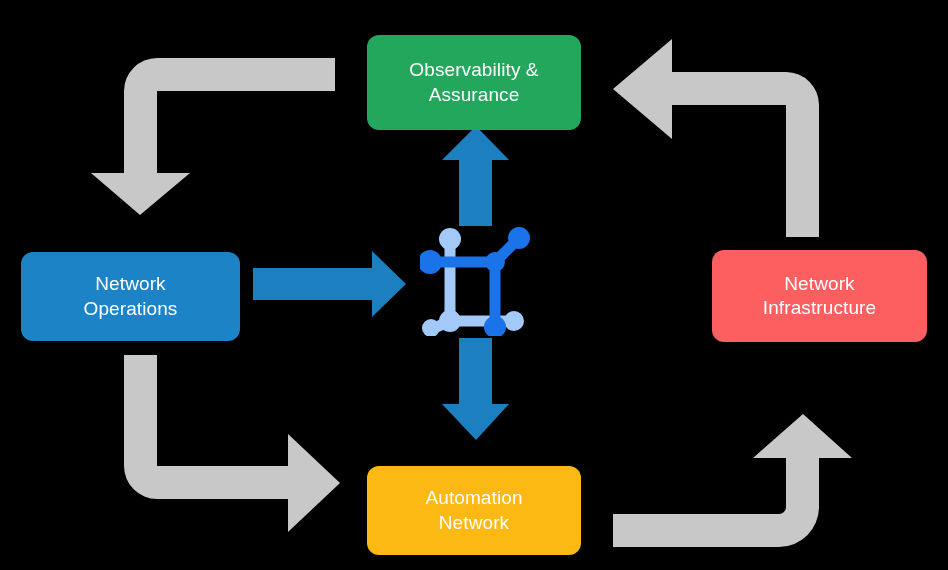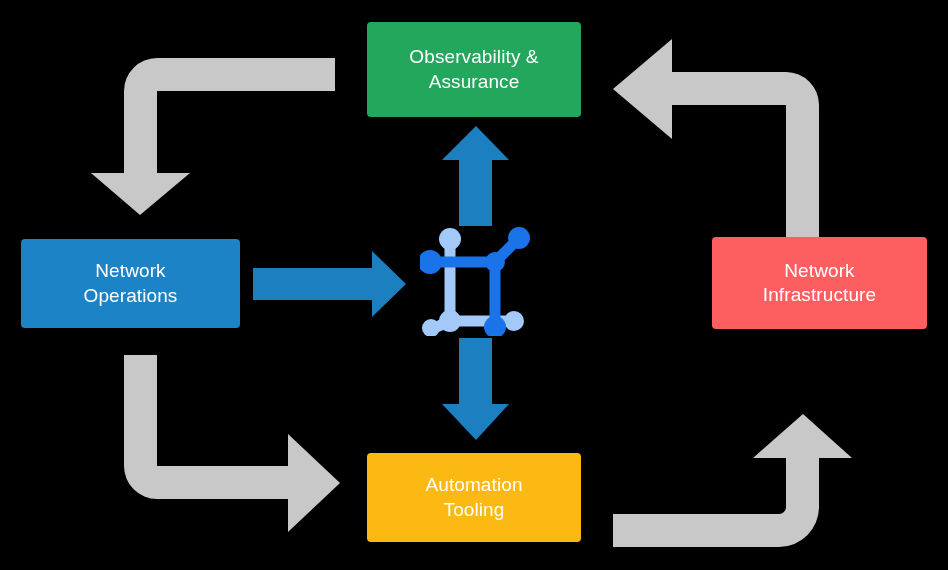--- a/index.html
+++ b/index.html
@@ -21,32 +21,33 @@
   }
   #svg-layer {
     position: absolute;
     left: 0;
     top: 0;
     width: 948px;
     height: 570px;
   }
   .node-box {
     position: absolute;
-    border-radius: 4px;
+    border-radius: 12px;
     display: flex;
     align-items: center;
     justify-content: center;
     text-align: center;
     color: #ffffff;
     font-size: 19px;
     line-height: 1.28;
     font-weight: 400;
     letter-spacing: 0.1px;
     box-sizing: border-box;
     padding: 4px 10px;
+    margin-top: 13px;
   }
   #box-observability {
     left: 367px;
     top: 22px;
     width: 214px;
     height: 95px;
   }
   #box-network-operations {
     left: 21px;
     top: 239px;
@@ -154,16 +155,16 @@
 Operations</span>
   </div>
 
   <div class="node-box" id="box-network-infrastructure" style="background:#fd5e60">
     <span class="node-label">Network
 Infrastructure</span>
   </div>
 
   <div class="node-box" id="box-automation-tooling" style="background:#fdb913">
     <span class="node-label">Automation
-Tooling</span>
+Network</span>
   </div>
 
 </div>
 
 </body></html>

